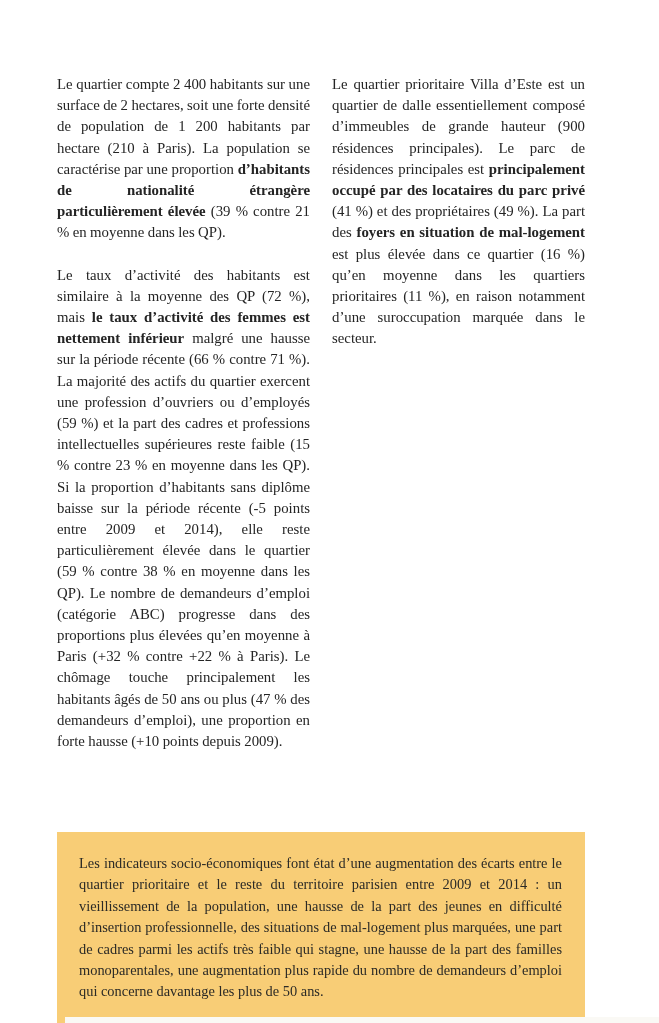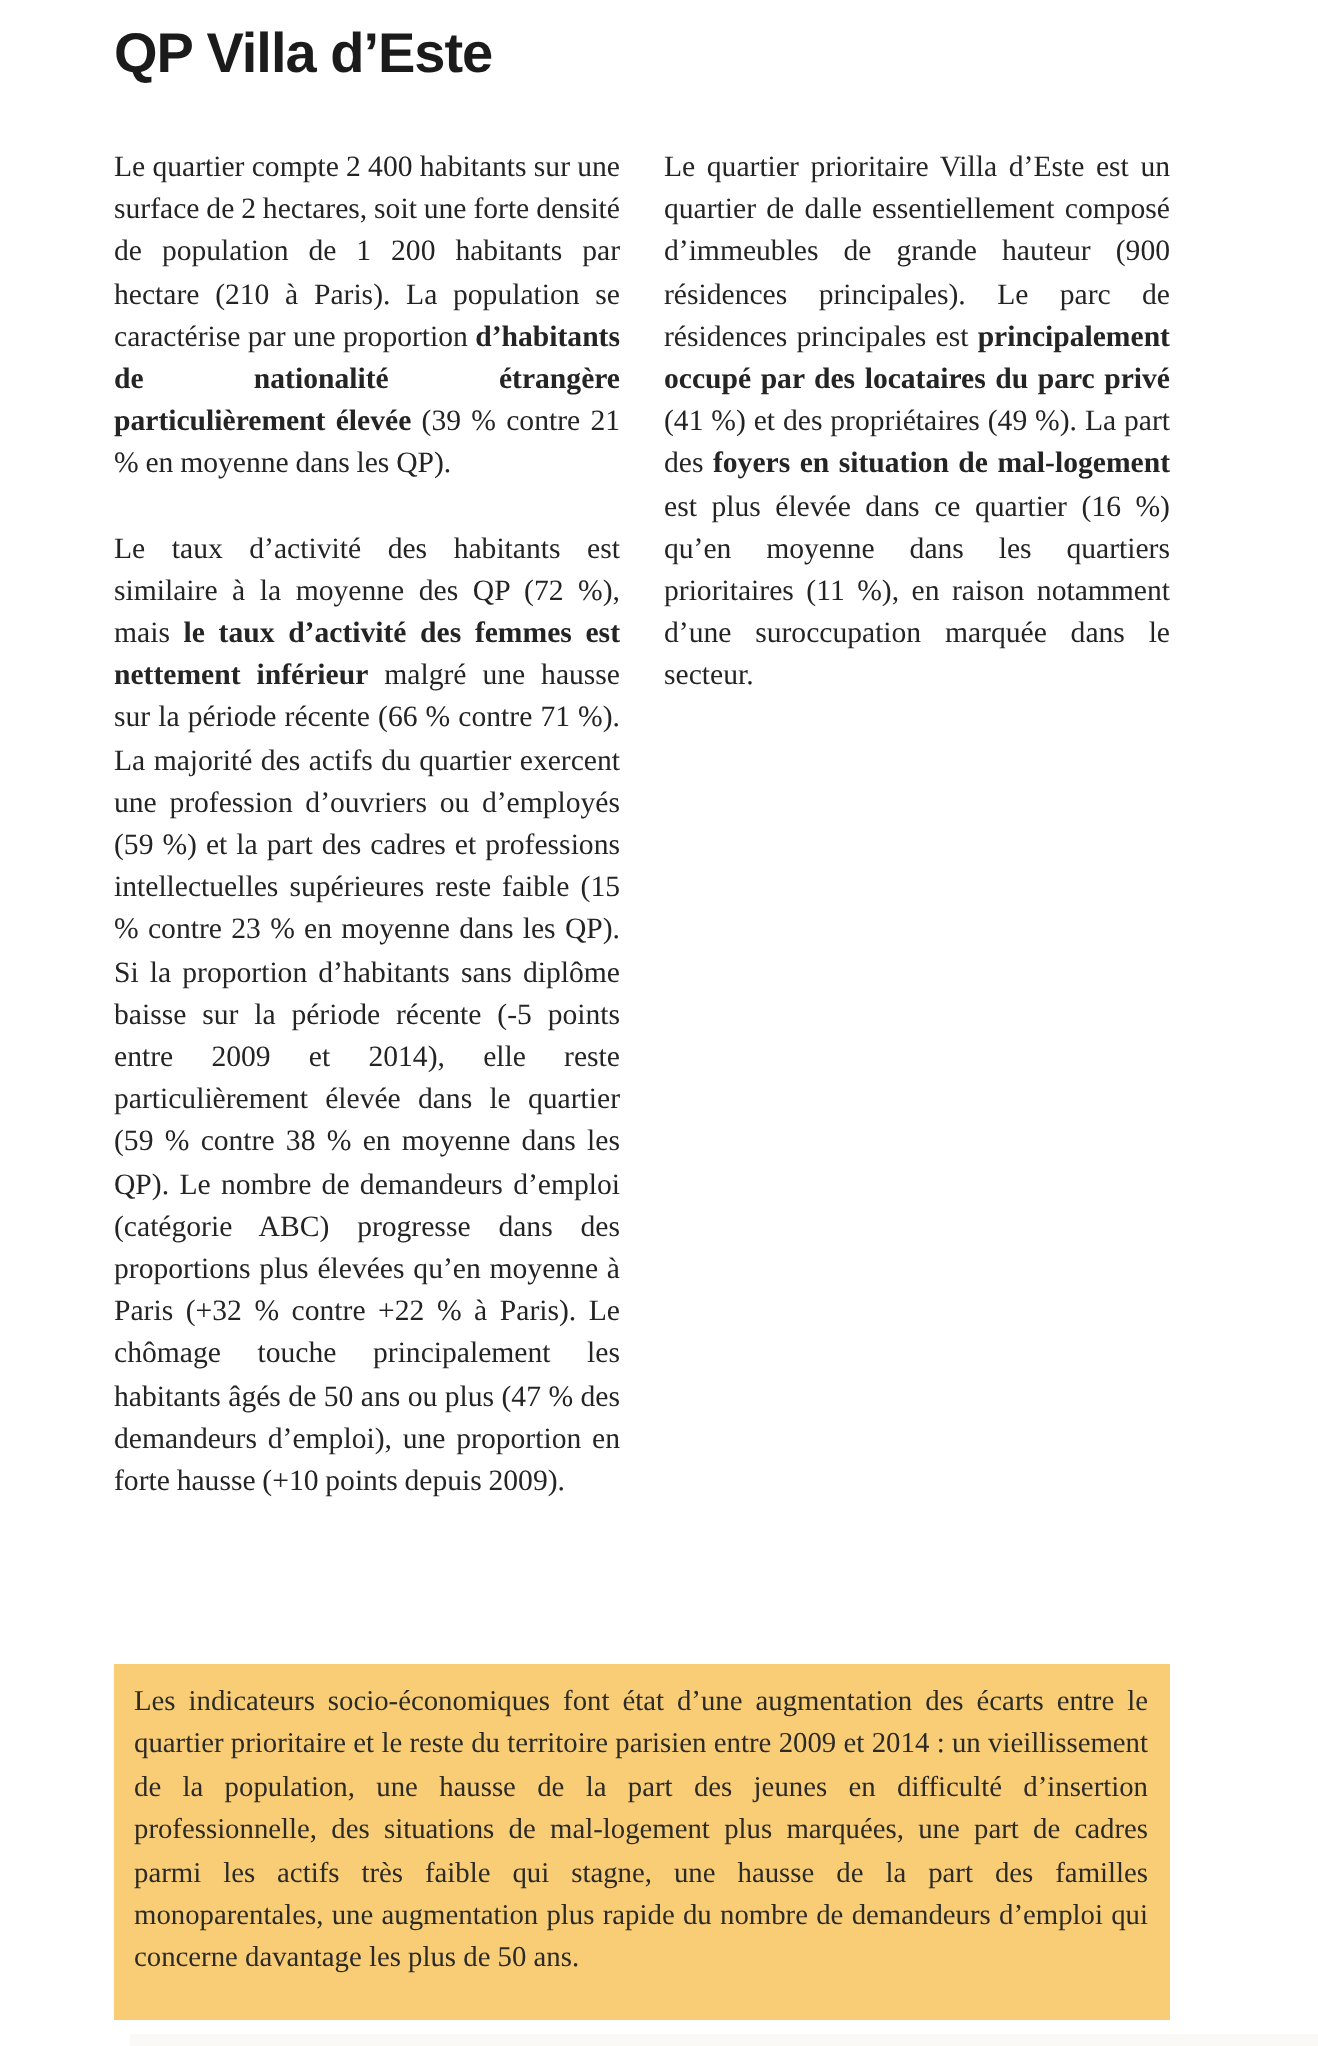--- a/index.html
+++ b/index.html
@@ -66,21 +66,21 @@
   }
   .summary-heading {
     font-family: "Liberation Sans", "DejaVu Sans", sans-serif;
     font-weight: 700;
     font-size: 15px;
     line-height: 20px;
     color: var(--color-summary_heading_text, #262626);
     margin: 0 0 3px 0;
   }
   .summary-body {
-    margin: 0;
+    margin: 12px;
     font-size: 14.4px;
     line-height: 21.4px;
     text-align: justify;
     hyphens: auto;
     -webkit-hyphens: auto;
     color: var(--color-summary_body_text, #2b2a26);
   }
   .next-section-hint {
     position: absolute;
     left: 65px;
@@ -88,21 +88,20 @@
     width: 594px;
     height: 6px;
     background: var(--color-next_section_hint, #faf9f5);
   }
 </style>
 </head>
 <body>
 
 <div class="page">
 
-  <h1 class="page-title">QP Villa d’Este</h1>
 
   <div class="columns">
     <div class="column">
       <p class="para"><span>Le quartier compte 2 400 habitants sur une surface de 2 hectares, soit une forte densité de population de 1 200 habitants par hectare (210 à Paris). La population se caractérise par une proportion </span><b>d’habitants de nationalité étrangère particulièrement élevée</b><span> (39 % contre 21 % en moyenne dans les QP).</span></p>
       <p class="para"><span>Le taux d’activité des habitants est similaire à la moyenne des QP (72 %), mais </span><b>le taux d’activité des femmes est nettement inférieur</b><span> malgré une hausse sur la période récente (66 % contre 71 %). La majorité des actifs du quartier exercent une profession d’ouvriers ou d’employés (59 %) et la part des cadres et professions intellectuelles supérieures reste faible (15 % contre 23 % en moyenne dans les QP). Si la proportion d’habitants sans diplôme baisse sur la période récente (-5 points entre 2009 et 2014), elle reste particulièrement élevée dans le quartier (59 % contre 38 % en moyenne dans les QP). Le nombre de demandeurs d’emploi (catégorie ABC) progresse dans des proportions plus élevées qu’en moyenne à Paris (+32 % contre +22 % à Paris). Le chômage touche principalement les habitants âgés de 50 ans ou plus (47 % des demandeurs d’emploi), une proportion en forte hausse (+10 points depuis 2009).</span></p>
     </div>
     <div class="column">
       <p class="para"><span>Le quartier prioritaire Villa d’Este est un quartier de dalle essentiellement composé d’immeubles de grande hauteur (900 résidences principales). Le parc de résidences principales est </span><b>principalement occupé par des locataires du parc privé</b><span> (41 %) et des propriétaires (49 %). La part des </span><b>foyers en situation de mal-logement</b><span> est plus élevée dans ce quartier (16 %) qu’en moyenne dans les quartiers prioritaires (11 %), en raison notamment d’une suroccupation marquée dans le secteur.</span></p>
     </div>
   </div>

